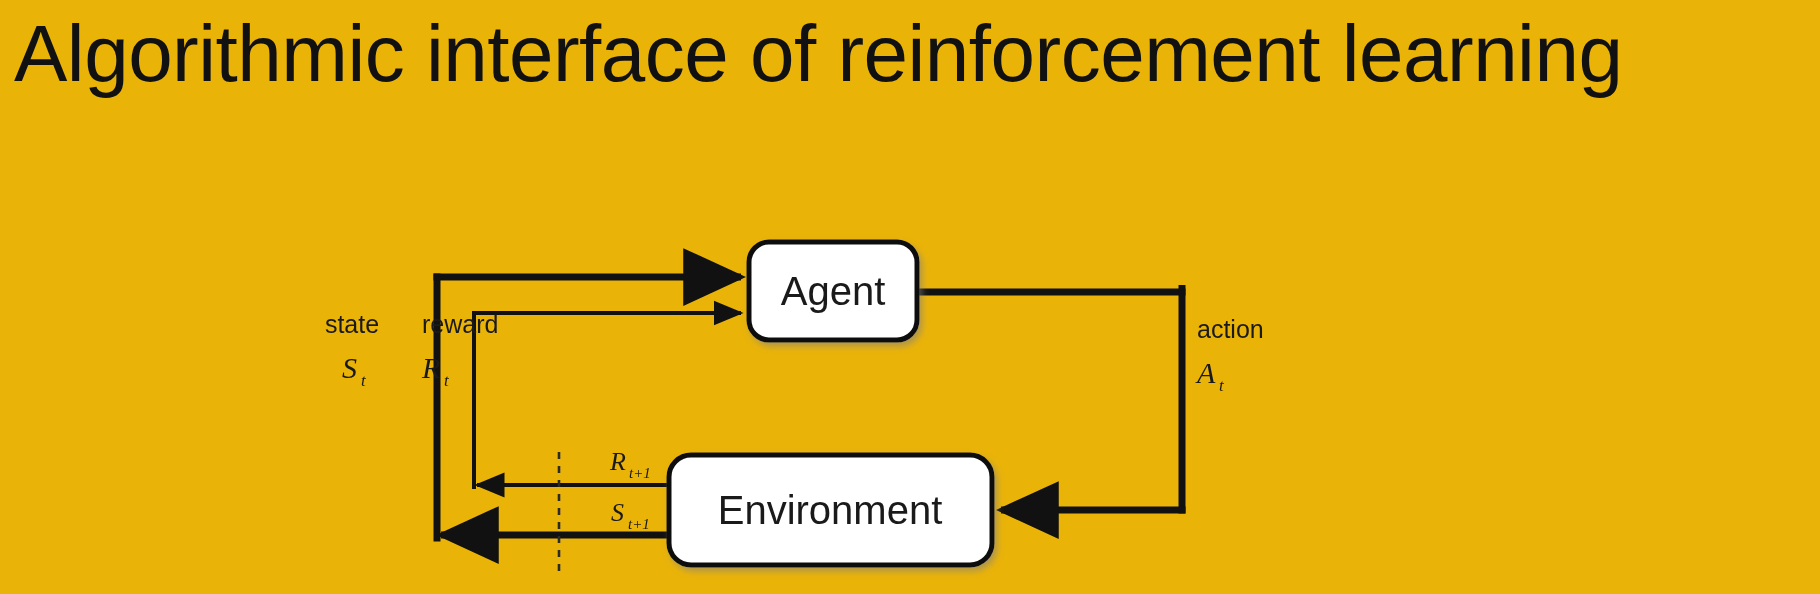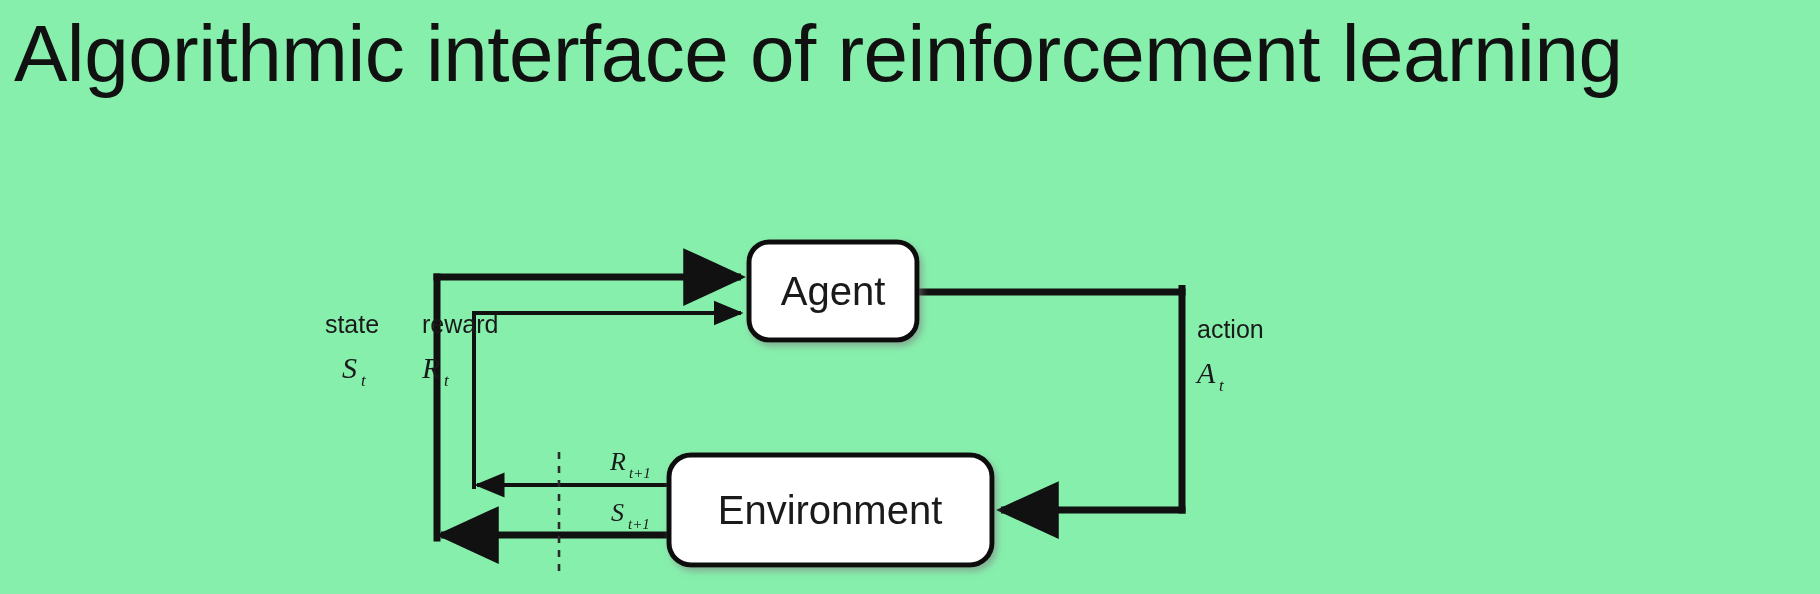--- a/index.html
+++ b/index.html
@@ -13,21 +13,21 @@
     height: 594px;
     overflow: hidden;
     font-family: "Liberation Sans", sans-serif;
     color: #000000;
     position: relative;
   }
   #slide {
     position: relative;
     width: 1820px;
     height: 594px;
-    background: #86efac;
+    background: #eab308;
     text-decoration: underline;
   }
   #slide-title {
     position: absolute;
     left: 14px;
     top: 6px;
     width: 1800px;
     font-family: "Liberation Sans", sans-serif;
     font-size: 80px;
     font-weight: 400;

